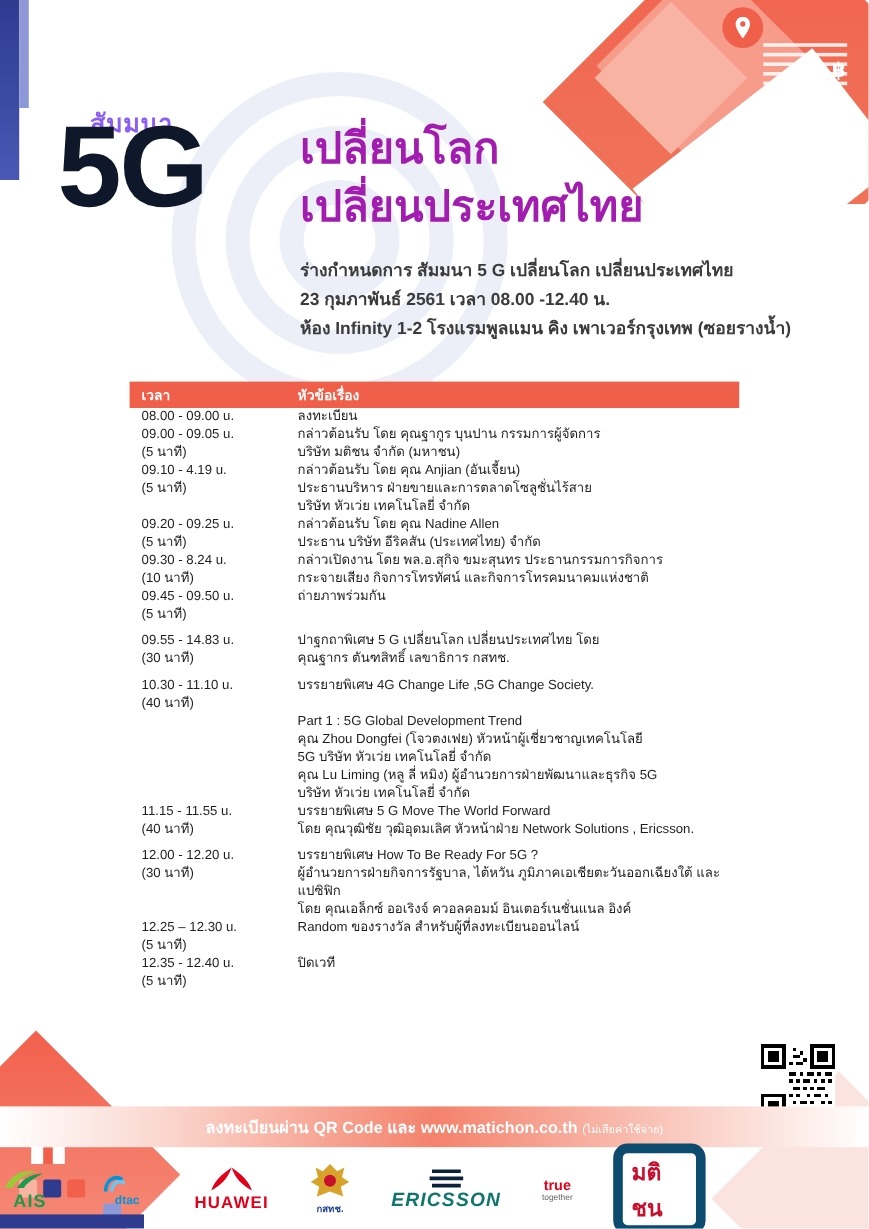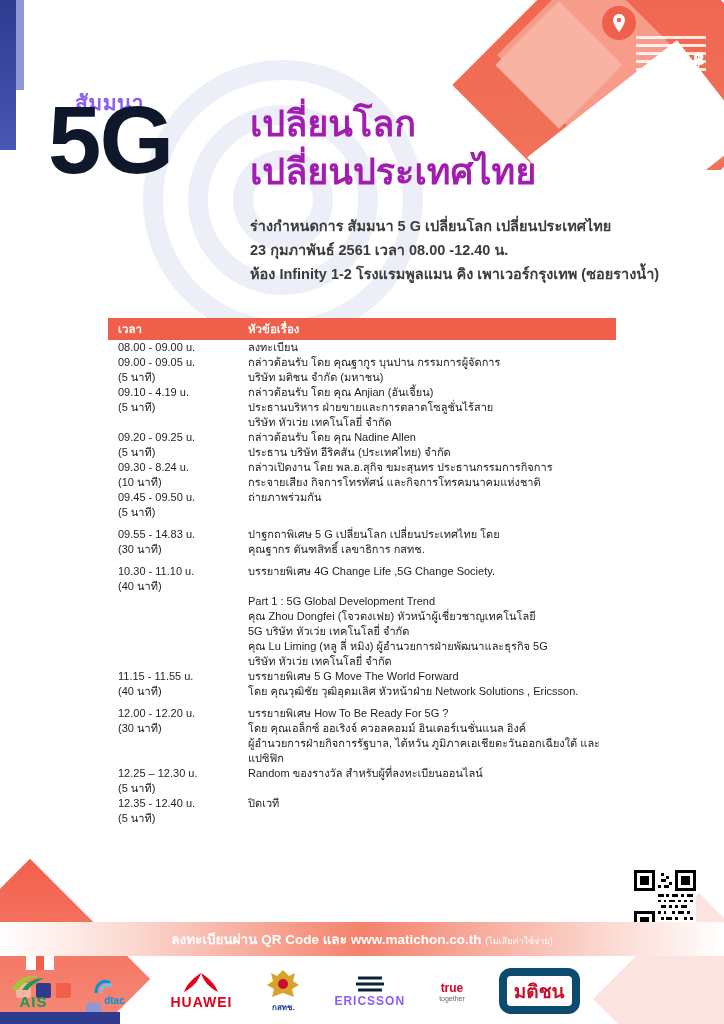--- a/index.html
+++ b/index.html
@@ -183,21 +183,21 @@
     display: flex; align-items: center; justify-content: center;
     gap: 34px;
   }
   .logo { display: flex; flex-direction: column; align-items: center; justify-content: center; }
   .logo .lbl { font-size: 11px; font-weight: bold; color: #222; }
 
   .ais .lbl { color: #1b9b4b; font-size: 15px; letter-spacing: 1px; }
   .dtac .lbl { color: #0094d9; font-size: 10px; }
   .huawei .lbl { color: #e2001a; font-size: 14px; letter-spacing: 1px; }
   .nbtc .lbl { color: #1b3a8f; font-size: 8px; }
-  .ericsson .lbl { color: #8b5cf6; font-size: 12px; letter-spacing: 1px; }
+  .ericsson .lbl { color: #0f766e; font-size: 16px; letter-spacing: 1px; font-style: italic; }
   .true .lbl { color: #e2001a; font-size: 12px; }
   .true .sub { color: #666; font-size: 7px; }
   .matichon .lbl {
     color: #c8102e; font-size: 19px; font-weight: bold;
     border: 8px solid #0c4a6e; border-radius: 12px; padding: 0 7px;
   }
 </style>
 </head>
 <body>
 
@@ -365,22 +365,22 @@
           </div>
         </div>
         <div class="gap"></div>
         <div class="trow">
           <div class="c1">
             <div>12.00 - 12.20 u.</div>
             <div class="dur">(30 นาที)</div>
           </div>
           <div class="c2">
             <div>บรรยายพิเศษ How To Be Ready For 5G ?</div>
+            <div>ผู้อำนวยการฝ่ายกิจการรัฐบาล, ไต้หวัน ภูมิภาคเอเชียตะวันออกเฉียงใต้ และแปซิฟิก</div>
             <div>โดย คุณเอล็กซ์ ออเริงจ์ ควอลคอมม์ อินเตอร์เนชั่นแนล อิงค์</div>
-            <div>ผู้อำนวยการฝ่ายกิจการรัฐบาล, ไต้หวัน ภูมิภาคเอเชียตะวันออกเฉียงใต้ และแปซิฟิก</div>
           </div>
         </div>
         <div class="trow">
           <div class="c1">
             <div>12.25 – 12.30 u.</div>
             <div class="dur">(5 นาที)</div>
           </div>
           <div class="c2">
             <div>Random ของรางวัล สำหรับผู้ที่ลงทะเบียนออนไลน์</div>
           </div>

